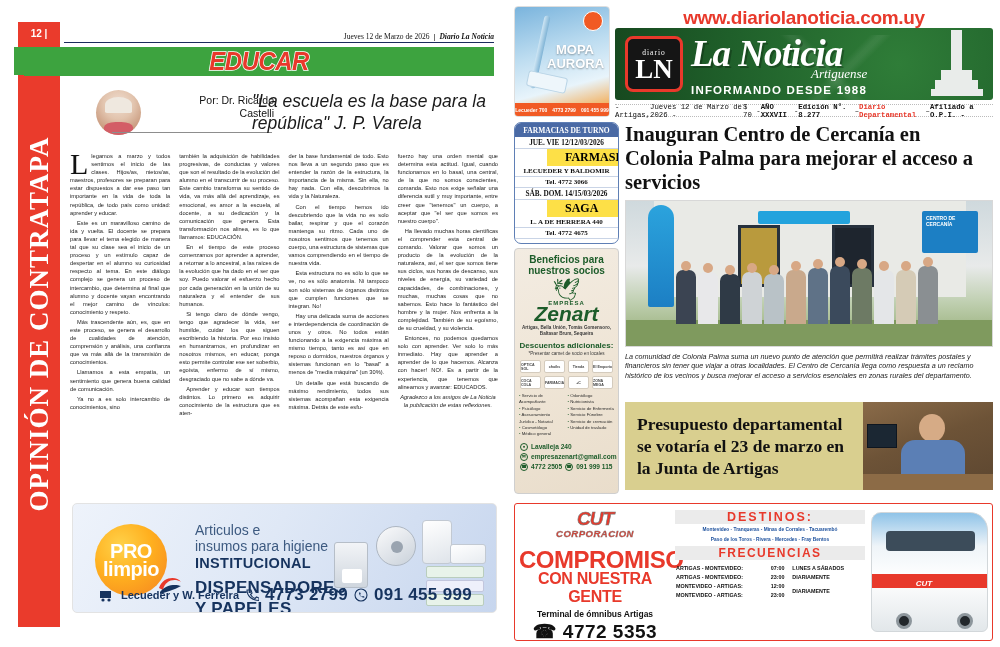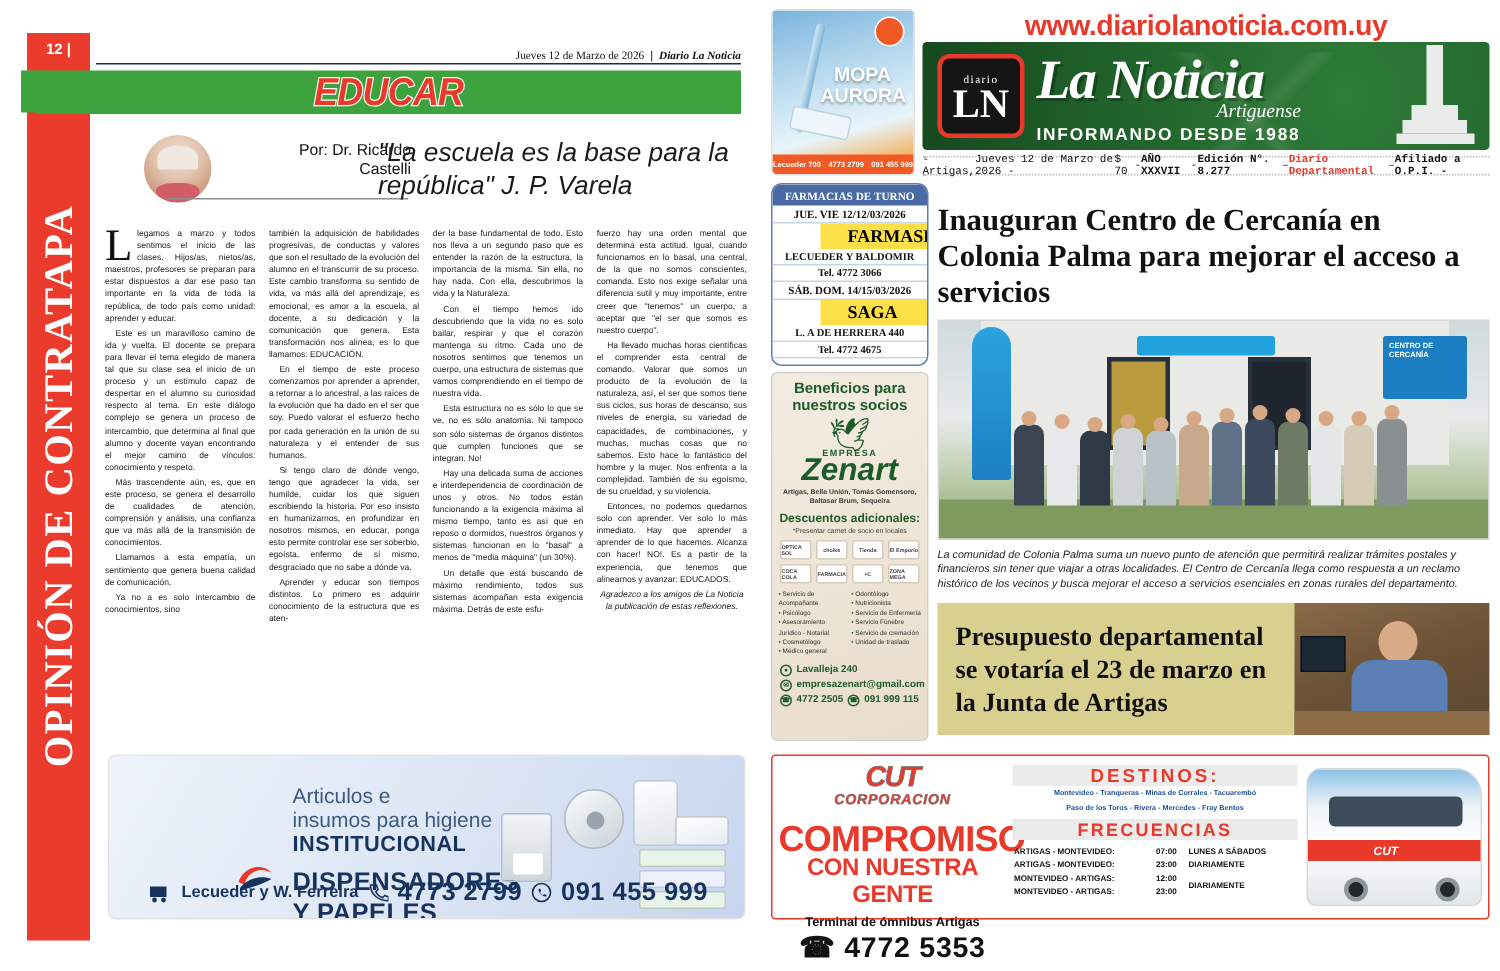--- a/index.html
+++ b/index.html
@@ -284,21 +284,21 @@
   .zl { width:21px; height:13px; border-radius:2px; background:#fff; border:1px solid #d4cbbd;
         font-size:3.6px; font-weight:bold; color:#444; display:flex; align-items:center; justify-content:center; overflow:hidden;}
   .zen-services { display:flex; gap:2px; padding:4px 4px 0 4px; }
   .zen-services ul { list-style:none; width:50%; }
   .zen-services li { font-size:4.3px; line-height:6.4px; color:#2d2d2d; }
   .zen-services li::before { content:"• "; color:#1d5c2a; }
   .zen-contacts { margin-top:4px; padding:0 5px; }
   .zen-c { display:flex; align-items:center; gap:3px; font-size:6.6px; font-weight:bold; color:#1d5c2a; line-height:10px; }
   .zen-ic { width:8px; height:8px; border-radius:50%; border:1px solid #1d5c2a; display:inline-flex; align-items:center; justify-content:center; font-size:4.5px; flex:0 0 auto;}
 
-  .news-main { position:absolute; left:120px; top:135px; width:368px; }
+  .news-main { position:absolute; left:120px; top:122px; width:368px; }
   .news-h1 {
     font-family:"Liberation Serif", serif;
     font-size:20.5px; line-height:24px; font-weight:bold; color:#111;
   }
   .news-photo {
     margin-top:6px; width:368px; height:147px; overflow:hidden; position:relative;
     background: linear-gradient(180deg,#cfd9dd 0%,#e8eaea 45%,#bfcfb0 70%,#8fa86d 100%);
     border:1px solid #d8d8d8;
   }
   .ph-wall { position:absolute; left:28px; top:0; width:312px; height:96px; background:#e9eae6; }
@@ -329,21 +329,21 @@
     position:absolute; right:0; top:0; width:130px; height:88px;
     background:linear-gradient(160deg,#8a6b49 0%,#6d5337 45%,#5c4630 100%);
     overflow:hidden;
   }
   .yb-man-head{position:absolute;left:56px;top:12px;width:26px;height:28px;border-radius:50%;background:#d6ab86;}
   .yb-man-body{position:absolute;left:38px;top:38px;width:64px;height:50px;background:#5b7fb5;border-radius:14px 14px 0 0;}
   .yb-desk{position:absolute;left:0;bottom:0;width:100%;height:16px;background:#8c6b46;}
   .yb-mon{position:absolute;left:4px;top:22px;width:30px;height:24px;background:#1b2733;border:1px solid #0e1620;}
 
   .cut-ad {
-    position:absolute; left:9px; top:503px; width:479px; height:110px;
+    position:absolute; left:9px; top:503px; width:479px; height:138px;
     border:1.5px solid #e8392b; border-radius:3px; background:#fff;
     display:flex;
   }
   .cut-left { width:160px; padding:6px 4px 0 4px; text-align:center; }
   .cut-brand { font-size:19px; font-weight:bold; font-style:italic; color:#e8392b; letter-spacing:-1px; line-height:18px;
                -webkit-text-stroke:0.6px #777; }
   .cut-corp { font-size:9.5px; font-weight:bold; font-style:italic; color:#e8392b; letter-spacing:0.5px; line-height:11px;
               -webkit-text-stroke:0.4px #777;}
   .cut-c1 { font-size:24px; font-weight:bold; color:#e8392b; line-height:21px; margin-top:10px; letter-spacing:-0.5px;}
   .cut-c2 { font-size:16px; font-weight:bold; color:#e8392b; line-height:18px; letter-spacing:-0.3px;}
@@ -428,20 +428,24 @@
       </div>
       <div class="col">
         <p>fuerzo hay una orden mental que determina esta actitud. Igual, cuando funcionamos en lo basal, una central, de la que no somos conscientes, comanda. Esto nos exige señalar una diferencia sutil y muy importante, entre creer que "tenemos" un cuerpo, a aceptar que "el ser que somos es nuestro cuerpo".</p>
         <p class="indent">Ha llevado muchas horas científicas el comprender esta central de comando. Valorar que somos un producto de la evolución de la naturaleza, así, el ser que somos tiene sus ciclos, sus horas de descanso, sus niveles de energía, su variedad de capacidades, de combinaciones, y muchas, muchas cosas que no sabemos. Esto hace lo fantástico del hombre y la mujer. Nos enfrenta a la complejidad. También de su egoísmo, de su crueldad, y su violencia.</p>
         <p class="indent">Entonces, no podemos quedarnos solo con aprender. Ver solo lo más inmediato. Hay que aprender a aprender de lo que hacemos. Alcanza con hacer! NO!. Es a partir de la experiencia, que tenemos que alinearnos y avanzar: EDUCADOS.</p>
         <p class="italic">Agradezco a los amigos de La Noticia la publicación de estas reflexiones.</p>
       </div>
     </div>
 
     <div class="prolimpio-ad">
+      <div class="pl-orange">
+        <div class="pl-pro">PRO</div>
+        <div class="pl-limpio">limpio</div>
+      </div>
       <svg class="pl-swoosh" viewBox="0 0 26 24">
         <path d="M2 16 C6 4, 20 4, 24 10 C18 6, 8 8, 6 18 Z" fill="#e8392b"></path>
         <path d="M3 20 C9 12, 19 12, 24 14 C17 18, 9 20, 3 22 Z" fill="#16335e"></path>
       </svg>
       <div class="pl-copy">
         <div class="pl-l1">Articulos e</div>
         <div class="pl-l2">insumos para higiene</div>
         <div class="pl-l3">INSTITUCIONAL</div>
         <div class="pl-l4">DISPENSADORES</div>
         <div class="pl-l5">Y PAPELES</div>

